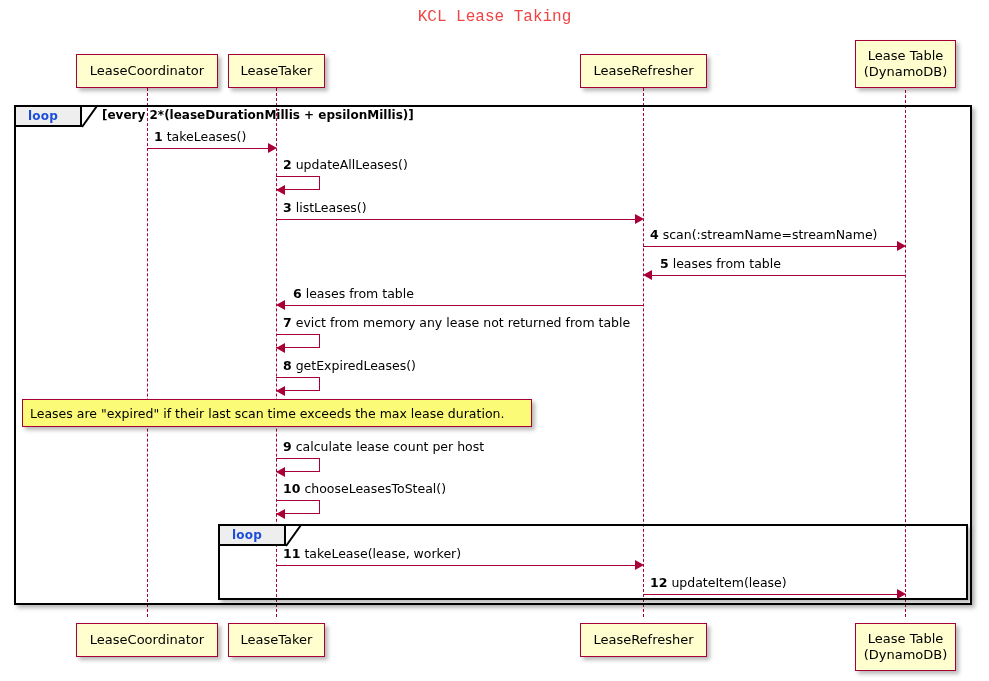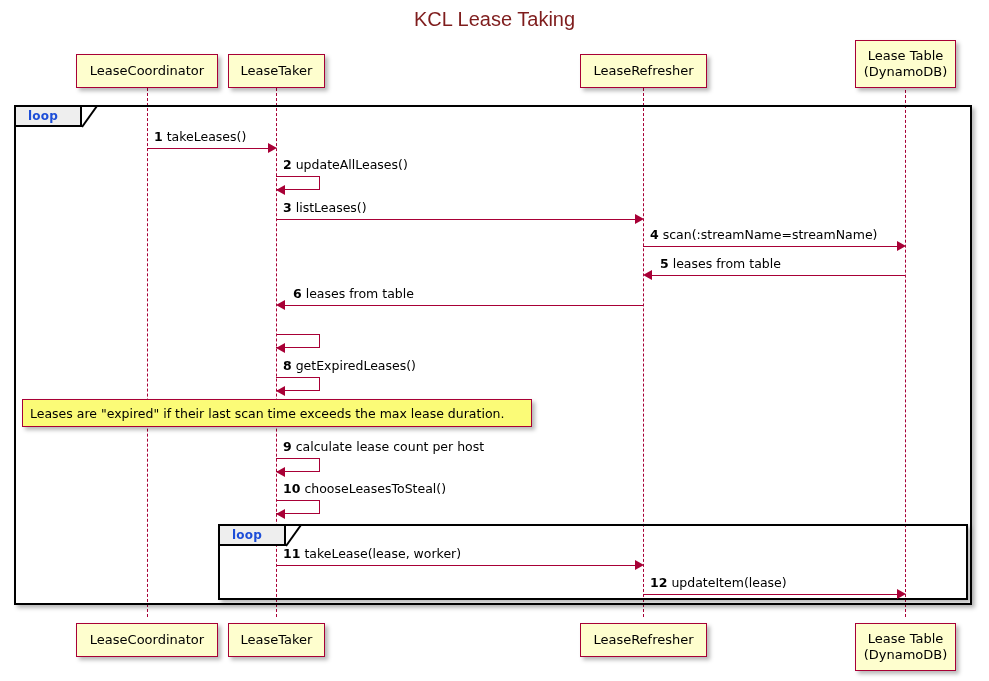--- a/index.html
+++ b/index.html
@@ -16,23 +16,23 @@
     position: absolute;
     left: 0; top: 0;
     width: 989px; height: 681px;
   }
   .abs { position: absolute; }
 
   
   .title {
     left: 0; top: 8px; width: 989px;
     text-align: center;
-    font-size: 20px;
-    color: #7f1d1d;
-    font-family: Liberation Sans, sans-serif;
+    font-size: 16px;
+    color: #ef4444;
+    font-family: Liberation Mono, monospace;
   }
 
   
   .participant {
     box-sizing: border-box;
     background: #FEFECE;
     border: 1.5px solid #A80036;
     box-shadow: 3px 3px 4px rgba(0,0,0,0.28);
     display: flex;
     flex-direction: column;
@@ -186,20 +186,21 @@
   <div class="abs frame" style="left:14px; top:105px; width:958px; height:500px;"></div>
   <div class="abs frame-tab" style="left:16px; top:107px; width:66px; height:20px;">
     <span>loop</span>
   </div>
   <div class="abs frame-tab-corner" style="left:82px; top:107px; border-width:0 0 20px 14px; border-color:transparent transparent #FFFFFF transparent;"></div>
   <div class="abs" style="left:81px; top:106px; width:17px; height:22px; overflow:hidden;">
     <svg width="17" height="22" viewBox="0 0 17 22">
         <line x1="1" y1="21" x2="16" y2="0" stroke="#000000" stroke-width="2"></line>
       </svg>
   </div>
+  <div class="abs frame-label" style="left:102px; top:108px;">[every 2*(leaseDurationMillis + epsilonMillis)]</div>
 
   <div class="abs frame" style="left:218px; top:524px; width:750px; height:76px;"></div>
   <div class="abs frame-tab" style="left:220px; top:526px; width:66px; height:20px;">
     <span>loop</span>
   </div>
   <div class="abs frame-tab-corner" style="left:286px; top:526px; border-width:0 0 20px 14px; border-color:transparent transparent #FFFFFF transparent;"></div>
   <div class="abs" style="left:285px; top:525px; width:17px; height:22px; overflow:hidden;">
     <svg width="17" height="22" viewBox="0 0 17 22">
         <line x1="1" y1="21" x2="16" y2="0" stroke="#000000" stroke-width="2"></line>
       </svg>
@@ -240,20 +241,24 @@
   <div class="abs msg-line" style="left:652px; top:275px; width:253px;"></div>
   <div class="abs arrow-l" style="left:643px; top:270px;"></div>
 
   <div class="abs msg-text" style="left:293px; top:287px;">
     <span class="seq">6</span>
     <span>leases from table</span>
   </div>
   <div class="abs msg-line" style="left:285px; top:305px; width:358px;"></div>
   <div class="abs arrow-l" style="left:276px; top:300px;"></div>
 
+  <div class="abs msg-text" style="left:283px; top:316px;">
+    <span class="seq">7</span>
+    <span>evict from memory any lease not returned from table</span>
+  </div>
   <div class="abs self-msg" style="left:276px; top:334px; width:44px; height:14px;"></div>
   <div class="abs arrow-l" style="left:276px; top:343px;"></div>
 
   <div class="abs msg-text" style="left:283px; top:359px;">
     <span class="seq">8</span>
     <span>getExpiredLeases()</span>
   </div>
   <div class="abs self-msg" style="left:276px; top:377px; width:44px; height:14px;"></div>
   <div class="abs arrow-l" style="left:276px; top:386px;"></div>
 

